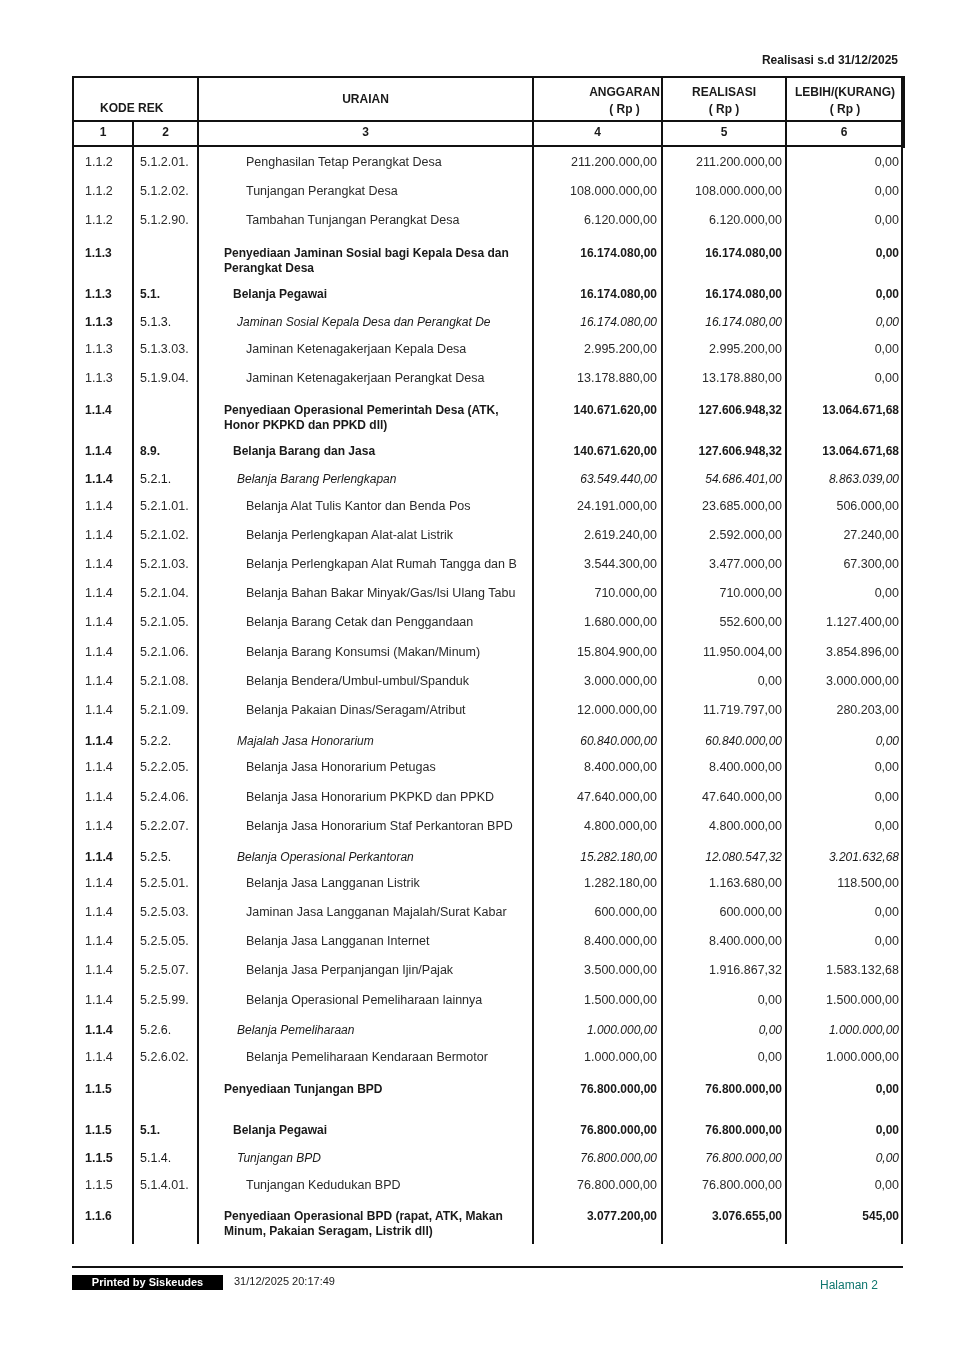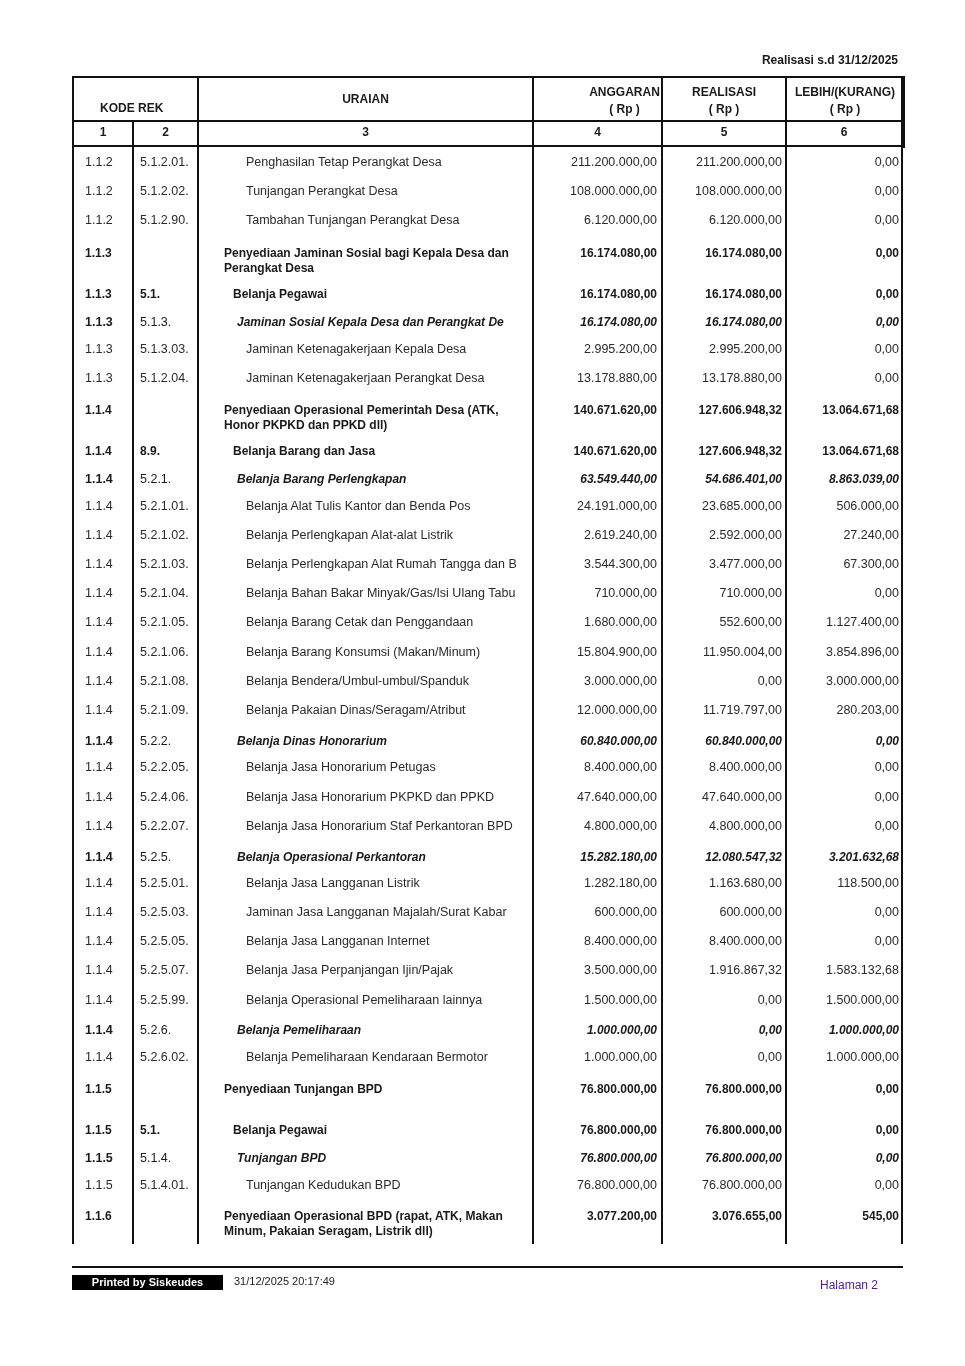--- a/index.html
+++ b/index.html
@@ -19,27 +19,27 @@
     .c4 { left: 463px; width: 122px; text-align: right; }
     .c5 { left: 590px; width: 120px; text-align: right; }
     .c6 { left: 715px; width: 112px; text-align: right; }
     .lv1 .c3 { left: 152px; white-space: normal; width: 310px; line-height: 15px; }
     .lv2 .c3 { left: 161px; }
     .lv3 .c3 { left: 165px; }
     .lv4 .c3 { left: 174px; }
     .lv1, .lv2 { font-weight: bold; }
     .lv1 .c, .lv2 .c { font-size: 12px; }
     .lv3 .c1 { font-weight: bold; }
-    .lv3 .c3, .lv3 .c4, .lv3 .c5, .lv3 .c6 { font-weight: bold; font-style: italic; font-size: 12px; }
+    .lv3 .c3, .lv3 .c4, .lv3 .c5, .lv3 .c6 { font-weight: normal; font-style: italic; font-size: 12px; }
     .lv4 { color: #2a2a2a; }
     .footer-line { left: 72px; top: 1266px; width: 831px; height: 2px; background: #111; }
     .printed { left: 72px; top: 1275px; width: 151px; height: 15px; background: #000; color: #fff;
                font-size: 11px; font-weight: bold; text-align: center; line-height: 15px; }
     .printed-ts { left: 234px; top: 1275px; font-size: 11px; color: #222; }
-    .page-num { left: 780px; top: 1278px; width: 98px; text-align: right; font-size: 12px; color: #4c1d95; }
+    .page-num { left: 780px; top: 1278px; width: 98px; text-align: right; font-size: 12px; color: #0f766e; }
   </style>
 </head>
 <body>
 
 <div class="abs period">Realisasi s.d 31/12/2025</div>
 
 <div class="hdr"></div>
 <div class="hline" style="left:72px;top:120px;width:831px;"></div>
 <div class="hline" style="left:72px;top:145px;width:831px;"></div>
 
@@ -125,21 +125,21 @@
     <div class="row lv4" style="top: 342px;">
       <div class="c c1">1.1.3</div>
       <div class="c c2">5.1.3.03.</div>
       <div class="c c3">Jaminan Ketenagakerjaan Kepala Desa</div>
       <div class="c c4">2.995.200,00</div>
       <div class="c c5">2.995.200,00</div>
       <div class="c c6">0,00</div>
     </div>
     <div class="row lv4" style="top: 371px;">
       <div class="c c1">1.1.3</div>
-      <div class="c c2">5.1.2.04.</div>
+      <div class="c c2">5.1.9.04.</div>
       <div class="c c3">Jaminan Ketenagakerjaan Perangkat Desa</div>
       <div class="c c4">13.178.880,00</div>
       <div class="c c5">13.178.880,00</div>
       <div class="c c6">0,00</div>
     </div>
     <div class="row lv1" style="top: 403px;">
       <div class="c c1">1.1.4</div>
       <div class="c c2"></div>
       <div class="c c3">Penyediaan Operasional Pemerintah Desa (ATK, Honor PKPKD dan PPKD dll)</div>
       <div class="c c4">140.671.620,00</div>
@@ -222,21 +222,21 @@
       <div class="c c1">1.1.4</div>
       <div class="c c2">5.2.1.09.</div>
       <div class="c c3">Belanja Pakaian Dinas/Seragam/Atribut</div>
       <div class="c c4">12.000.000,00</div>
       <div class="c c5">11.719.797,00</div>
       <div class="c c6">280.203,00</div>
     </div>
     <div class="row lv3" style="top: 734px;">
       <div class="c c1">1.1.4</div>
       <div class="c c2">5.2.2.</div>
-      <div class="c c3">Belanja Dinas Honorarium</div>
+      <div class="c c3">Majalah Jasa Honorarium</div>
       <div class="c c4">60.840.000,00</div>
       <div class="c c5">60.840.000,00</div>
       <div class="c c6">0,00</div>
     </div>
     <div class="row lv4" style="top: 760px;">
       <div class="c c1">1.1.4</div>
       <div class="c c2">5.2.2.05.</div>
       <div class="c c3">Belanja Jasa Honorarium Petugas</div>
       <div class="c c4">8.400.000,00</div>
       <div class="c c5">8.400.000,00</div>

